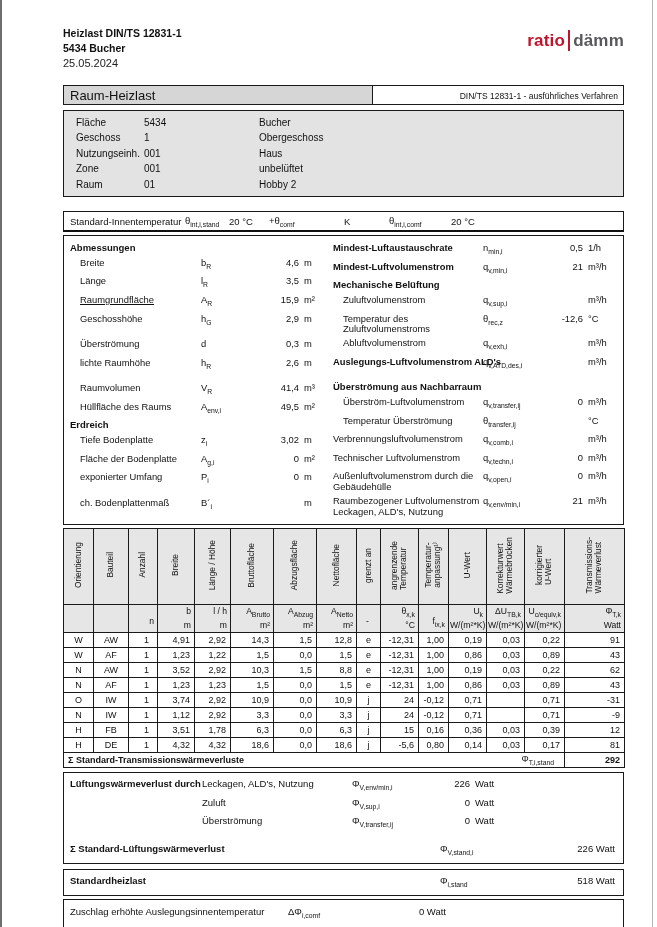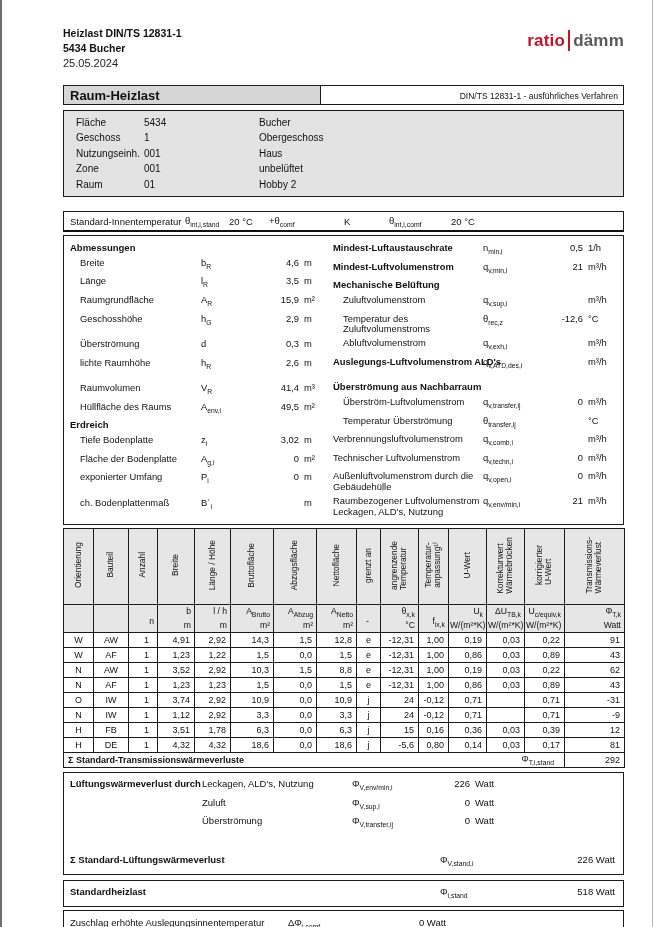--- a/index.html
+++ b/index.html
@@ -21,22 +21,22 @@
   .doc-title-1, .doc-title-2 { font-weight:bold; font-size:10.5px; line-height:15px; }
   .doc-date { font-size:11px; line-height:14px; color:#222; }
   .logo { display:flex; align-items:center; margin-top:4px; font-size:17px; font-weight:bold; letter-spacing:0.2px; }
   .logo-ratio { color: var(--logo-red, #c0142c); }
   .logo-bar { width:2px; height:21px; background: var(--logo-red, #c0142c); margin:0 3px; }
   .logo-daemm { color: var(--logo-gray, #58595b); }
 
   
   .banner { display:flex; margin-top:7px; height:20px; }
   .banner-left {
-    width:258px; background:#d6d6d6; border:1px solid #1a1a1a;
-    font-size:13px; padding:2px 0 8px 6px;font-weight:bold;
+    width:310px; background:#d6d6d6; border:1px solid #1a1a1a;
+    font-size:13px; padding:2px 0 8px 6px;
   }
   .banner-right {
     flex:1; border:1px solid #1a1a1a; border-left:none;
     font-size:8.5px; text-align:right; padding:5px 5px 0 6px;
   }
 
   
   .building-box {
     margin-top:5px; border:1px solid #1a1a1a; background:#e3e3e3;
     padding:4px 0 4px 12px;
@@ -88,29 +88,29 @@
   .hdr-row th { text-align:center; }
   .unit-row th { height:26px; vertical-align:bottom; font-size:8.6px; padding:1px 3px 2px 1px; text-align:right; line-height:10.5px; }
   .unit-row th.ctr { text-align:center; }
   .big-table tbody td { height:15px; padding:0 4px 0 1px; }
   .big-table td.ctr { text-align:center; padding:0; }
   .big-table td.num { text-align:right; }
   .big-table td.numw { text-align:right; padding-right:8px; }
   .sum-row td { height:17px; font-size:9px; }
   .sum-row .sr-label { font-weight:bold; border-right:none; padding-left:4px; text-align:left; }
   .sum-row .sr-sym { border-left:none; border-right:none; text-align:right; padding-right:10px; }
-  .sum-row .sr-val { font-weight:normal; text-align:right; padding-right:4px; }
+  .sum-row .sr-val { font-weight:bold; text-align:right; padding-right:4px; }
 
   
   .vent-loss-box { margin-top:4px; border:1px solid #1a1a1a; padding:4px 8px 3px 6px; font-size:9.5px; }
   .vl-row { display:grid; grid-template-columns:132px 150px 78px 40px 1fr; line-height:14.6px; }
   .vl-row .vl-val { text-align:right; }
   .vl-row .vl-unit { padding-left:5px; }
   .vl-label { font-weight:bold; }
-  .vl-sum { display:flex; margin-top:19px; line-height:15px;justify-content:flex-end; }
+  .vl-sum { display:flex; margin-top:8px; line-height:15px;justify-content:flex-end; }
   .vl-sum .vs-label { flex:1; font-weight:bold; }
   .vl-sum .vs-sym { width:80px; }
   .vl-sum .vs-val { width:95px; text-align:right; }
 
   
   .std-box { margin-top:5px; border:1px solid #1a1a1a; padding:3px 8px 3px 6px; display:flex; font-size:9.5px; line-height:15px; }
   .std-box .sd-label { flex:1; font-weight:bold; }
   .std-box .sd-sym { width:80px; }
   .std-box .sd-val { width:95px; text-align:right; }
 
@@ -194,21 +194,21 @@
             <span class="s-val">4,6</span>
             <span class="s-unit">m</span>
           </div>
           <div class="spec-row indent">
             <span class="s-label" style="padding-left: 10px;">Länge</span>
             <span class="s-sym"><span class="sym"><span>l</span><sub>R</sub></span></span>
             <span class="s-val">3,5</span>
             <span class="s-unit">m</span>
           </div>
           <div class="spec-row indent">
-            <span class="s-label" style="padding-left: 10px;">Raumgrundfläche</span>
+            <span class="s-label" style="padding-left: 10px; text-decoration: underline;">Raumgrundfläche</span>
             <span class="s-sym"><span class="sym"><span>A</span><sub>R</sub></span></span>
             <span class="s-val">15,9</span>
             <span class="s-unit">m²</span>
           </div>
           <div class="spec-row indent">
             <span class="s-label" style="padding-left: 10px;">Geschosshöhe</span>
             <span class="s-sym"><span class="sym"><span>h</span><sub>G</sub></span></span>
             <span class="s-val">2,9</span>
             <span class="s-unit">m</span>
           </div>

